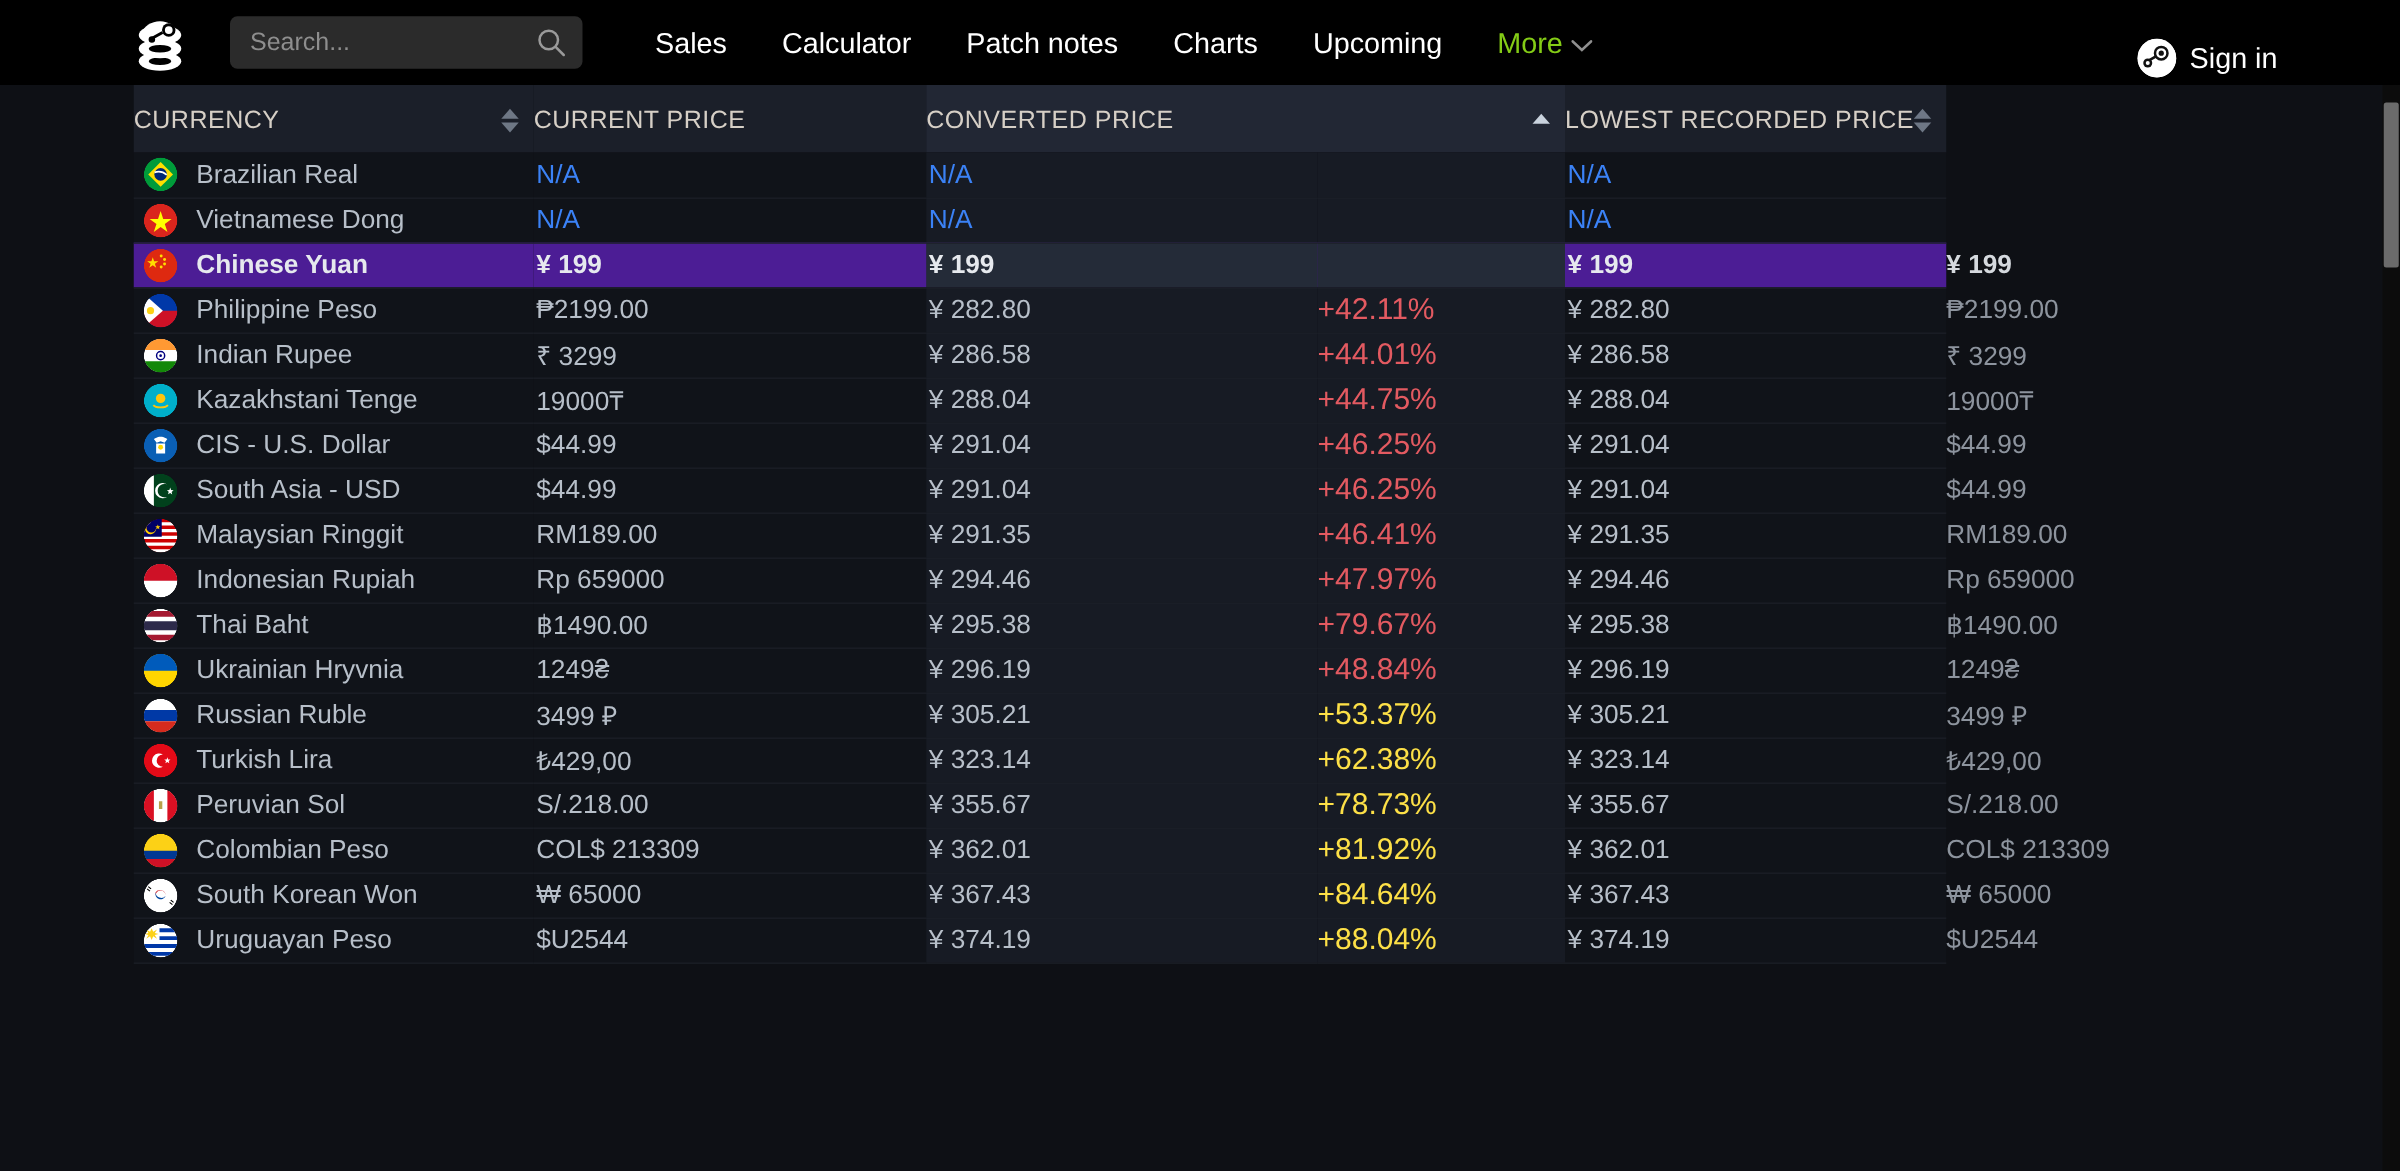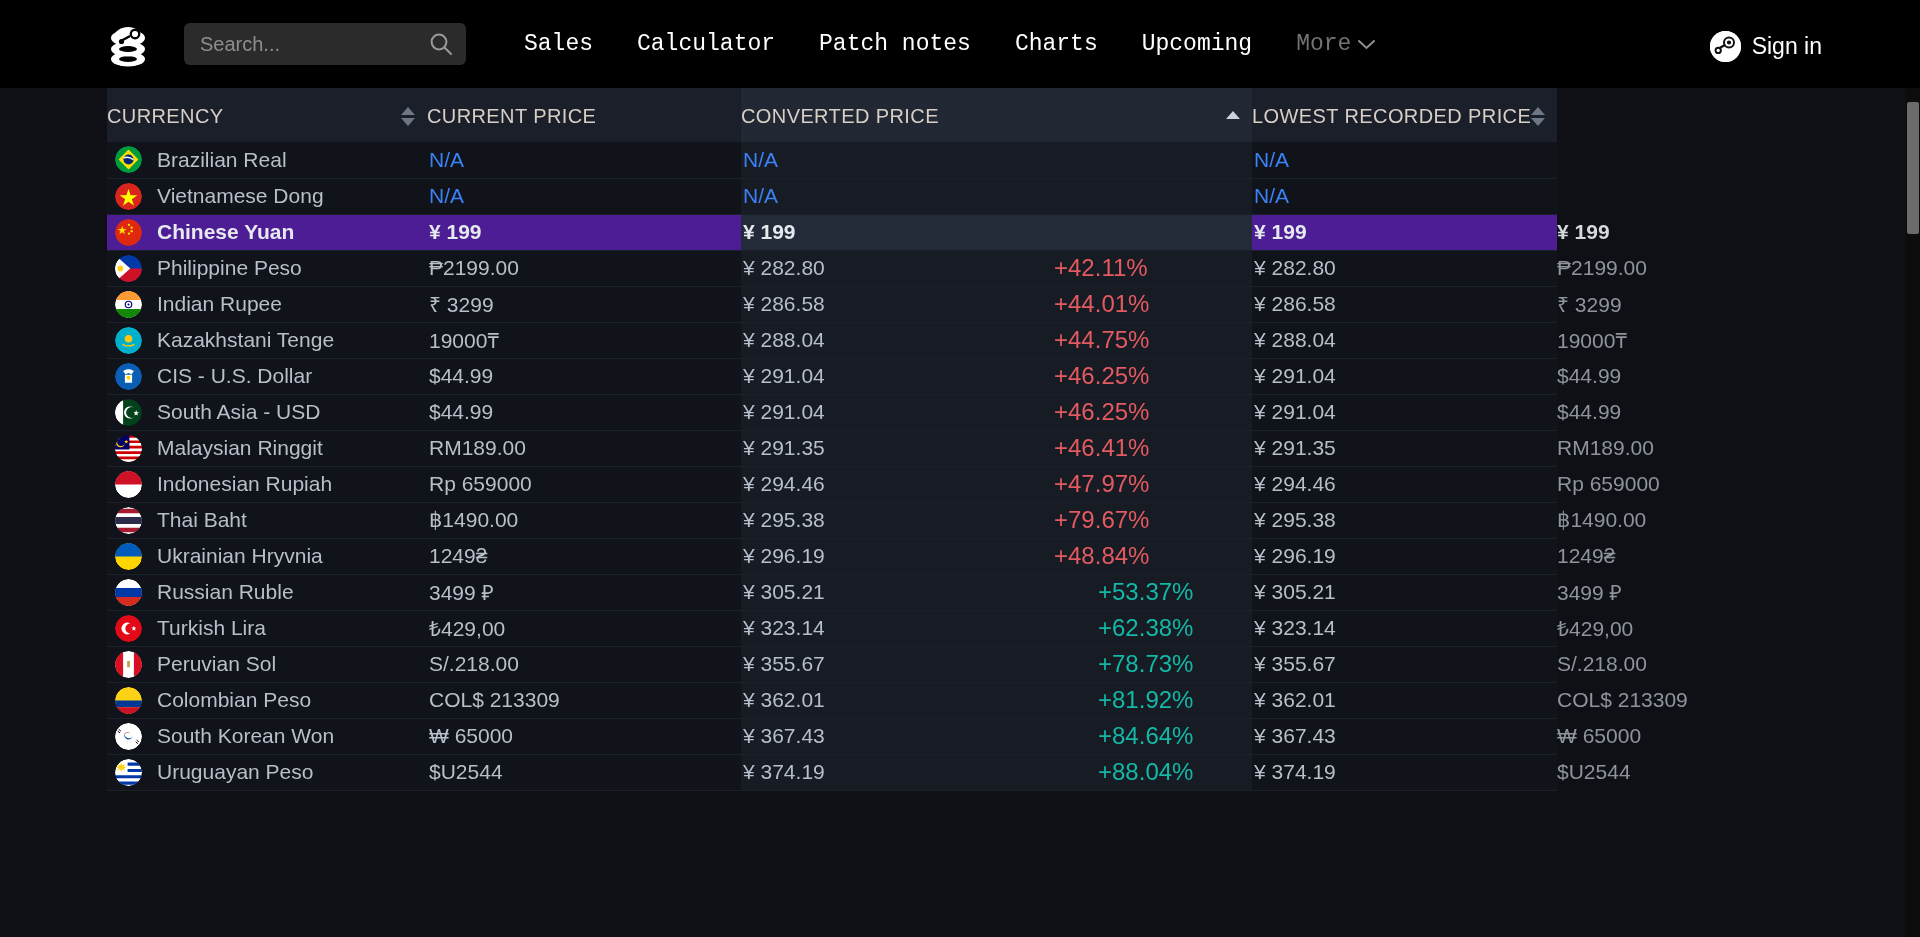--- a/index.html
+++ b/index.html
@@ -1,41 +1,41 @@
 <!DOCTYPE html>
 <html><head>
 <meta charset="utf-8">
 <style>
   * { box-sizing: border-box; margin:0; padding:0; }
   html,body { width:1920px; height:937px; overflow:hidden; background:#0e1015; }
   body { font-family:"Liberation Sans", sans-serif; color:#c7d5e0; }
 
   
   .navbar{
-    height:88px; background:#000000; display:flex; align-items:center;
+    height:68px; background:#000000; display:flex; align-items:center;
     padding:0 0 0 100px; position:relative; z-index:5;
   }
   .logo{ width:56px; height:56px; display:flex; align-items:center; justify-content:center; flex:0 0 auto;}
   .logo svg{display:block}
   .searchbox{
     margin-left:28px; width:282px; height:42px; background:#2b2b2b; border-radius:6px;
     display:flex; align-items:center; padding:0 12px 0 16px; position:relative;
   }
   .searchbox input{
     background:transparent; border:0; outline:none; color:#d8d8d8;
     font-family:"Liberation Sans", sans-serif; font-size:20px; width:100%;
   }
   .searchbox input::placeholder{ color:#8e8e8e; }
   .search-icon{ flex:0 0 auto; display:flex; align-items:center; }
   .navlinks{ display:flex; align-items:center; margin-left:36px; gap:0; }
   .navlink{
     color:#ffffff; font-size:23px; padding:0 22px; line-height:68px; cursor:pointer;
-    white-space:nowrap; text-decoration:none;font-family:Liberation Mono, monospace;
-  }
-  .navlink.muted{ color:#737373; display:flex; align-items:center; gap:7px;text-align:right;}
+    white-space:nowrap; text-decoration:none;
+  }
+  .navlink.muted{ color:#84cc16; display:flex; align-items:center; gap:7px;text-align:right;}
   .caret{ display:inline-block; }
   .signin{
     position:absolute; right:98px; top:12px; height:68px; display:flex; align-items:center;
     gap:11px; color:#ffffff; font-size:23px; cursor:pointer;
   }
   .steam-badge{ width:31px; height:31px; border-radius:50%; background:#ffffff; display:flex; align-items:center; justify-content:center;}
 
   
   .page{ position:relative; background:#0e1015; height:869px; }
   table{ border-collapse:collapse; width:1450px; margin-left:107px; table-layout:fixed; }
@@ -65,21 +65,21 @@
   tbody tr.highlight td.orig{ background:#242b38; }
   tbody td.orig{ background:#171b24; color:#8d949e; }
   tbody tr.highlight td.orig{ color:#d5d9de; }
 
   .cur-cell{ display:flex; align-items:center; gap:15px; padding-left:8px; }
   .flag{ width:27px;height:27px;border-radius:50%; flex:0 0 auto; overflow:hidden; position:relative; }
   .flag svg{ display:block; width:27px; height:27px; border-radius:50%;}
   .na{ color:#3b82f6; }
   .pct{ font-size:24px; }
   .pct.red{ color:#e35a61; }
-  .pct.blue{ color:#14b8a6;margin-left:44px; }
+  .pct.blue{ color:#fde047; }
   .val{ padding-left:2px; }
   td.price{ padding-left:2px; }
 
   
   col.c1{ width:320px; }
   col.c2{ width:314px; }
   col.c3{ width:313px; }
   col.c4{ width:198px; }
   col.c5{ width:305px; }
 

